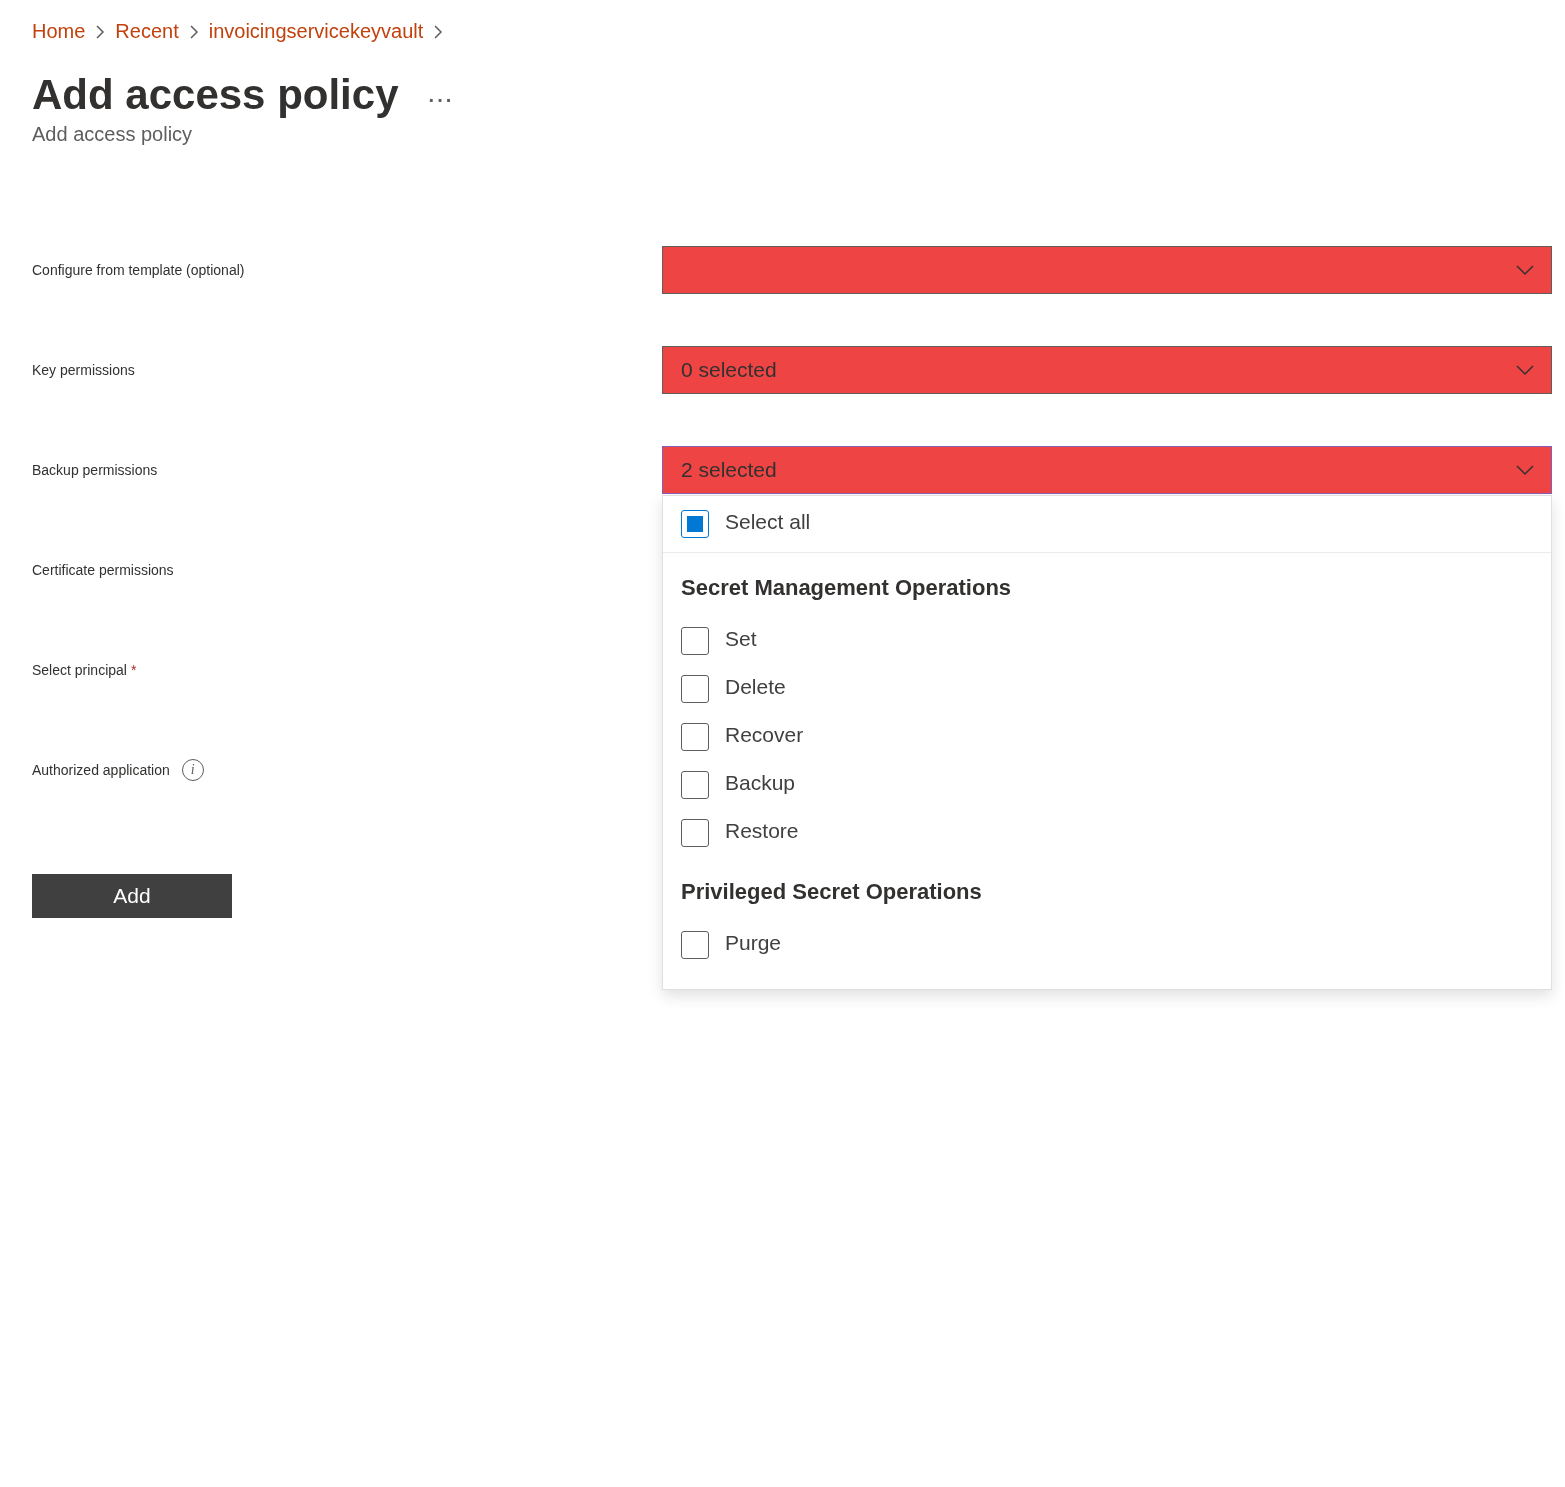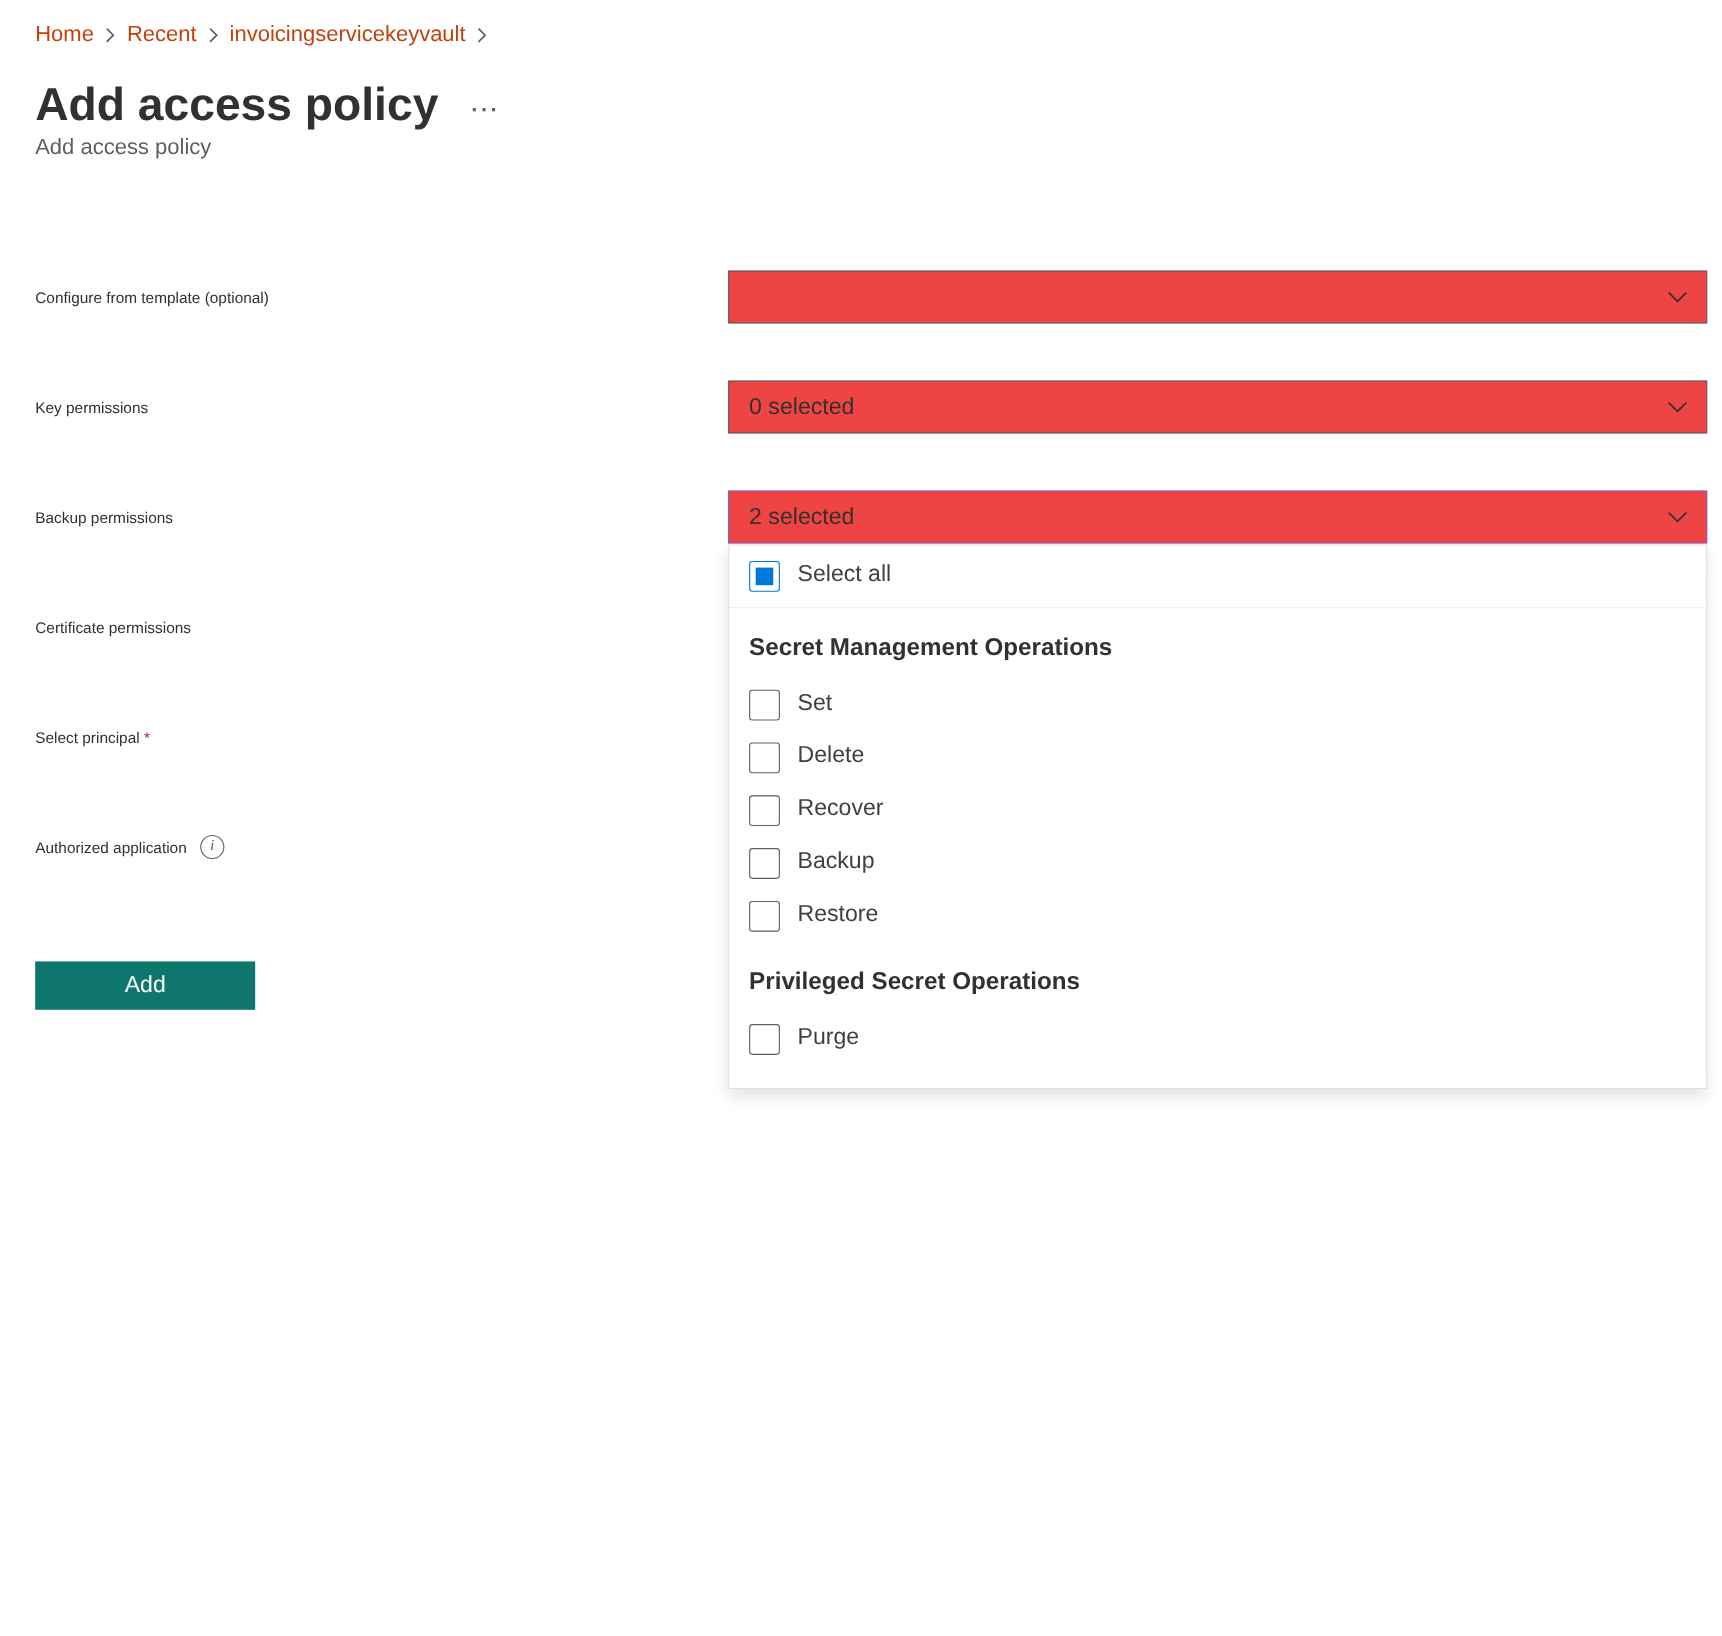--- a/index.html
+++ b/index.html
@@ -192,21 +192,21 @@
     width: 18px;
     height: 14px;
     stroke: #ffffff;
   }
   .checkbox:not(.checked) svg { display: none; }
   
   .add-row {
     margin-top: 80px;
   }
   .btn-primary {
-    background: #0f766e;
+    background: #404040;
     color: #ffffff;
     border: none;
     height: 44px;
     min-width: 200px;
     font-size: 21px;
     cursor: pointer;
     padding: 0 20px;
   }
 </style>
 </head>

